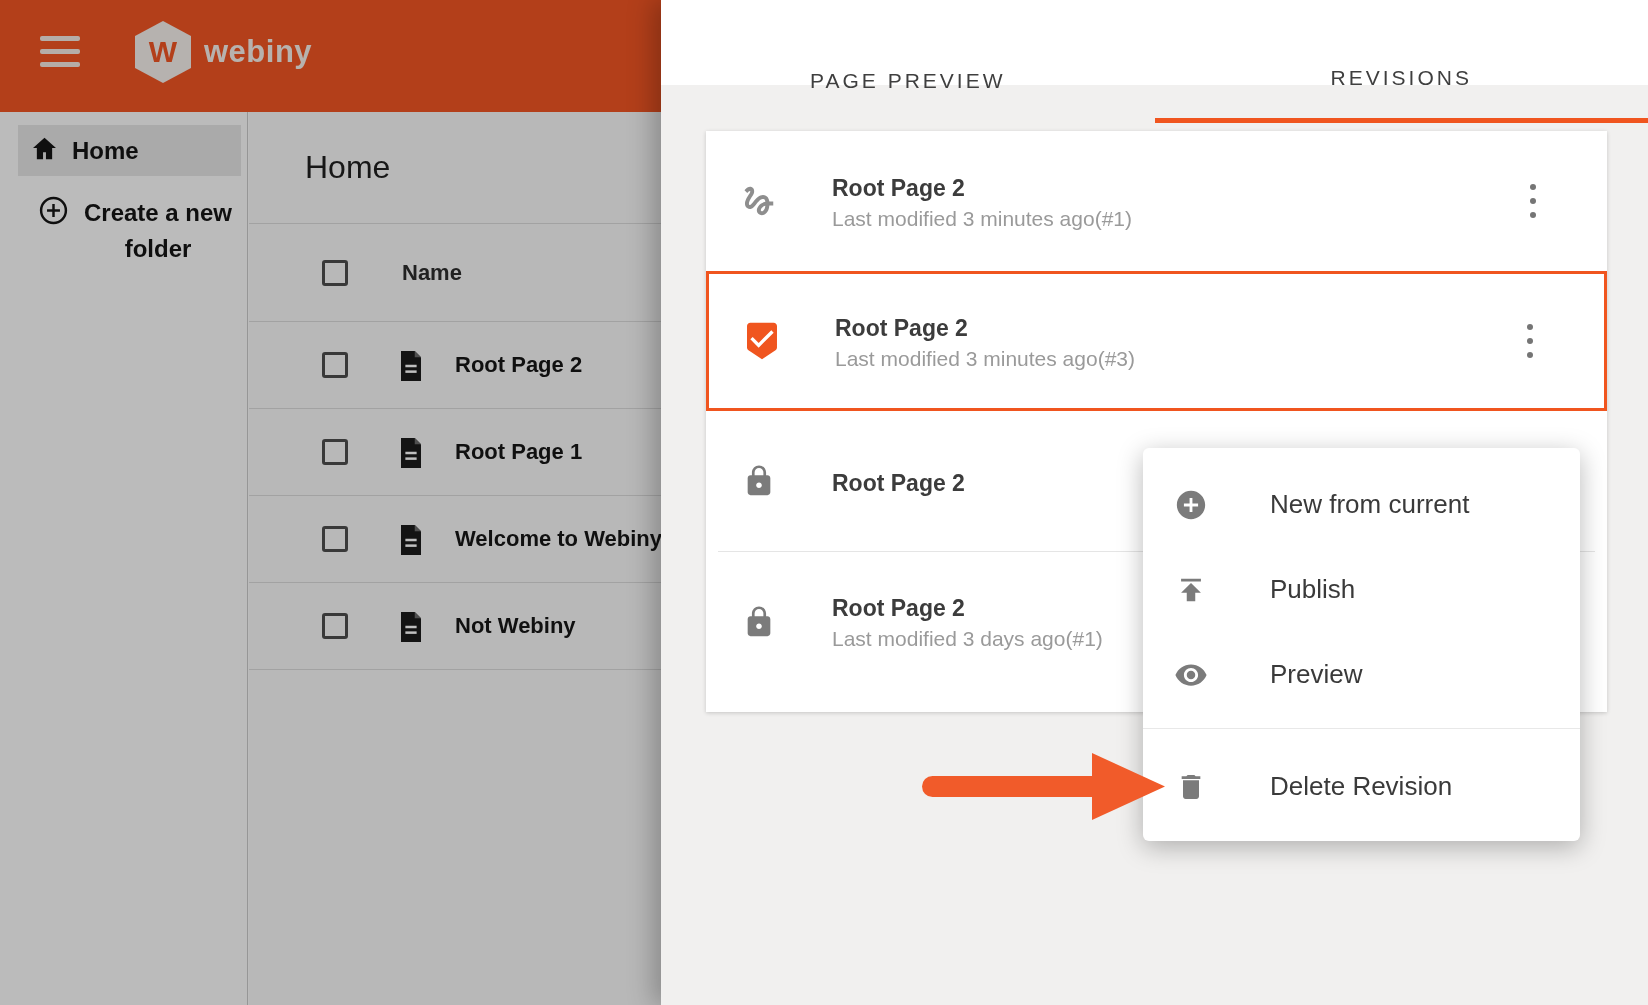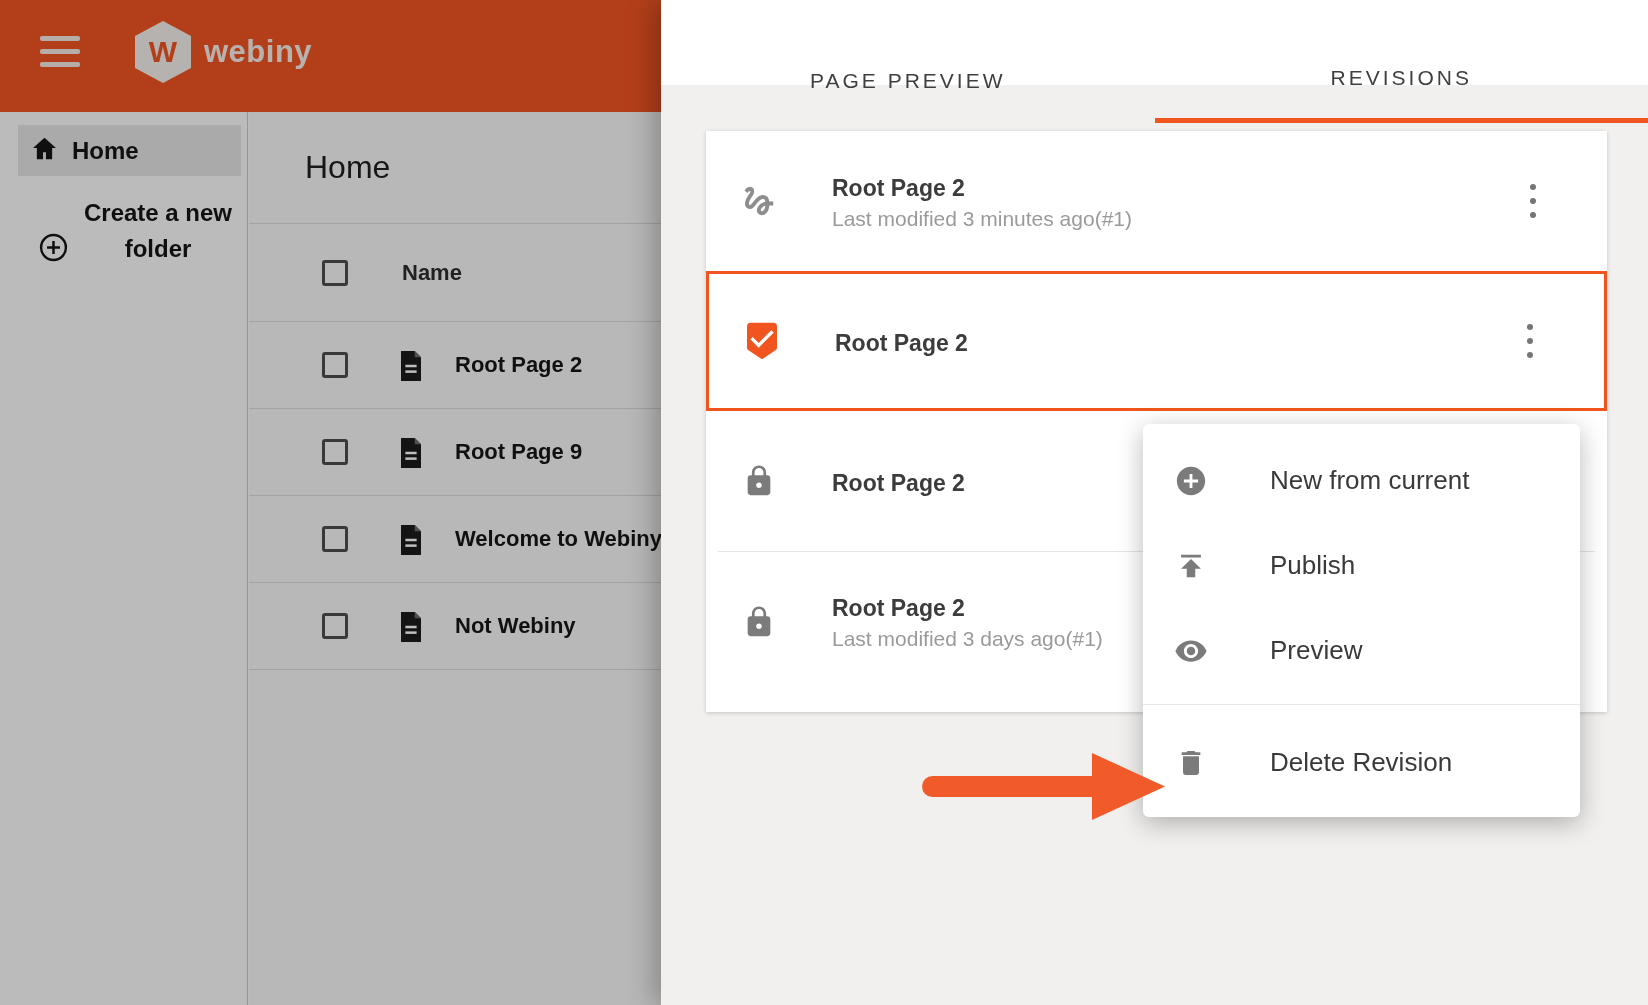--- a/index.html
+++ b/index.html
@@ -19,21 +19,21 @@
   .logo{position:absolute;left:134px;top:20px;display:flex;align-items:center;}
   .logo .hex{position:relative;width:58px;height:64px;}
   .logo .hex svg{display:block;}
   .logo .hex .w{position:absolute;left:0;top:0;width:58px;height:64px;display:flex;align-items:center;justify-content:center;color:var(--header-orange);font-size:30px;font-weight:bold;}
   .wordmark{margin-left:12px;font-size:31px;font-weight:600;color:#F5EEE9;letter-spacing:.5px;}
 
   .sidebar{position:absolute;left:0;top:112px;width:248px;height:893px;background:#fafafa;border-right:1px solid #c9c9c9;}
   .side-item{display:flex;align-items:center;cursor:pointer;}
   .side-home{margin:13px 6px 0 18px;height:51px;background:#e3e3e3;padding-left:13px;}
   .side-home .lbl{margin-left:14px;font-size:24px;font-weight:bold;color:#141414;}
-  .side-create{margin-top:19px;padding-left:38px;align-items:flex-end;}
+  .side-create{margin-top:19px;padding-left:38px;align-items:flex-start;}
   .side-create .lbl{margin-left:10px;width:158px;text-align:center;font-size:24px;font-weight:bold;color:#141414;line-height:36px;}
 
   .filelist{position:absolute;left:249px;top:112px;width:412px;height:893px;background:#f6f6f6;}
   .fl-title{height:112px;display:flex;align-items:center;padding-left:56px;font-size:32px;color:#1f1f1f;border-bottom:1px solid #d8d8d8;}
   .fl-header{height:98px;position:relative;border-bottom:1px solid #d8d8d8;}
   .fl-header .name{position:absolute;left:153px;top:0;height:100%;display:flex;align-items:center;font-size:22px;font-weight:bold;color:#2d2d2d;}
   .checkbox{width:26px;height:26px;border:3px solid #4d4d4d;border-radius:3px;background:transparent;cursor:pointer;}
   .fl-header .checkbox{position:absolute;left:73px;top:36px;}
   .fl-row{height:87px;position:relative;border-bottom:1px solid #d8d8d8;cursor:pointer;}
   .fl-row .checkbox{position:absolute;left:73px;top:30px;}
@@ -54,21 +54,21 @@
   .rev-row .status{width:46px;display:flex;align-items:center;justify-content:center;flex:none;}
   .rev-text{margin-left:50px;padding-top:4px;}
   .rev-title{font-size:23px;font-weight:bold;color:#3c3c3c;line-height:31px;}
   .rev-sub{font-size:21px;color:#9a9a9a;line-height:30px;white-space:nowrap;}
   .dots{position:absolute;right:64px;top:50%;transform:translateY(-50%);width:20px;height:34px;display:flex;flex-direction:column;align-items:center;justify-content:space-between;cursor:pointer;}
   .dots i{width:6px;height:6px;border-radius:50%;background:#757575;}
   .row-divider{height:1px;background:#e5e5e5;margin:0 12px;}
   .rev-row.short{height:139px;}
 
   
-  .menu-card{position:absolute;left:482px;top:424px;width:437px;height:393px;background:#fff;border-radius:6px;box-shadow:0 6px 26px rgba(0,0,0,0.28);z-index:10;}
+  .menu-card{position:absolute;left:482px;top:448px;width:437px;height:393px;background:#fff;border-radius:6px;box-shadow:0 6px 26px rgba(0,0,0,0.28);z-index:10;}
   .menu-section{padding:14px 0 11px 0;}
   .menu-item{height:85px;display:flex;align-items:center;padding-left:31px;cursor:pointer;}
   .menu-item .mi{width:34px;display:flex;align-items:center;justify-content:center;flex:none;}
   .menu-item .mlabel{margin-left:62px;font-size:26px;color:#3a3a3a;white-space:nowrap;}
   .menu-divider{height:1px;background:#e8e8e8;}
   .menu-bottom{padding:15px 15px 12px 0;}
 
   .arrow{position:absolute;left:261px;top:746px;z-index:11;pointer-events:none;}
 </style>
 </head>
@@ -134,21 +134,21 @@
     <div class="fl-row">
       <div class="checkbox"></div>
       <span class="doc">
         <svg width="26" height="30" viewBox="0 0 20 24">
             <path d="M2 0h11l5 5v19H2z" fill="#1b1b1b"></path>
             <path d="M13 0l5 5h-5z" fill="#6b6b6b"></path>
             <rect x="5.5" y="11" width="9" height="2" fill="#fff"></rect>
             <rect x="5.5" y="15.5" width="9" height="2" fill="#fff"></rect>
           </svg>
       </span>
-      <div class="fname">Root Page 9</div>
+      <div class="fname">Root Page 1</div>
     </div>
     <div class="fl-row">
       <div class="checkbox"></div>
       <span class="doc">
         <svg width="26" height="30" viewBox="0 0 20 24">
             <path d="M2 0h11l5 5v19H2z" fill="#1b1b1b"></path>
             <path d="M13 0l5 5h-5z" fill="#6b6b6b"></path>
             <rect x="5.5" y="11" width="9" height="2" fill="#fff"></rect>
             <rect x="5.5" y="15.5" width="9" height="2" fill="#fff"></rect>
           </svg>
@@ -198,20 +198,21 @@
     </div>
 
     <div class="rev-row highlighted">
       <div class="status">
         <svg width="40" height="40" viewBox="0 0 24 24">
             <path d="M19 1H5c-1.1 0-1.99.9-1.99 2L3 15.93c0 .69.35 1.3.88 1.66L12 23l8.11-5.41c.53-.36.88-.97.88-1.66L21 3c0-1.1-.9-2-2-2zm-9 15-5-5 1.41-1.41L10 13.17l7.59-7.59L19 7l-9 9z" fill="#F0551F"></path>
           </svg>
       </div>
       <div class="rev-text">
         <div class="rev-title">Root Page 2</div>
+        <div class="rev-sub">Last modified 3 minutes ago(#3)</div>
       </div>
       <div class="dots">
           <i></i>
           <i></i>
           <i></i>
         </div>
     </div>
 
     <div class="rev-row">
       <div class="status">

